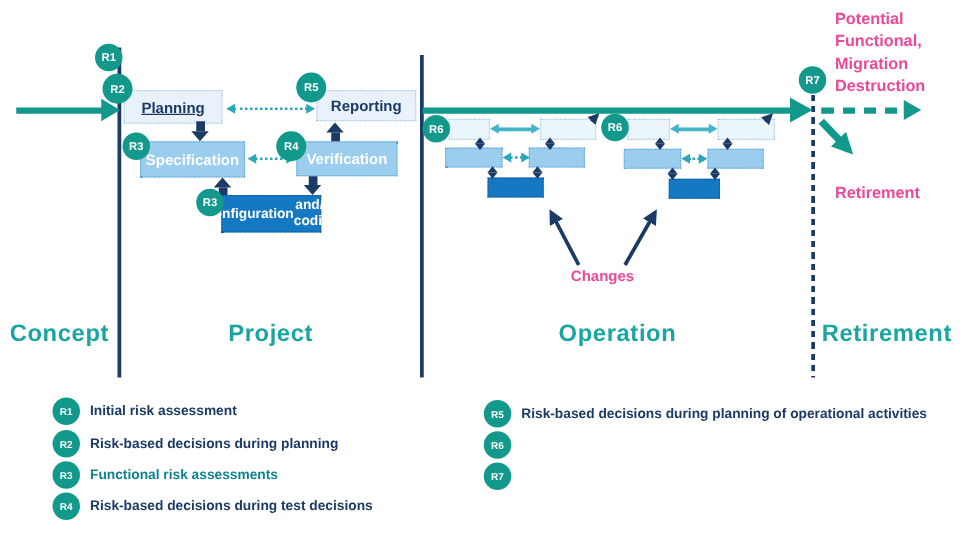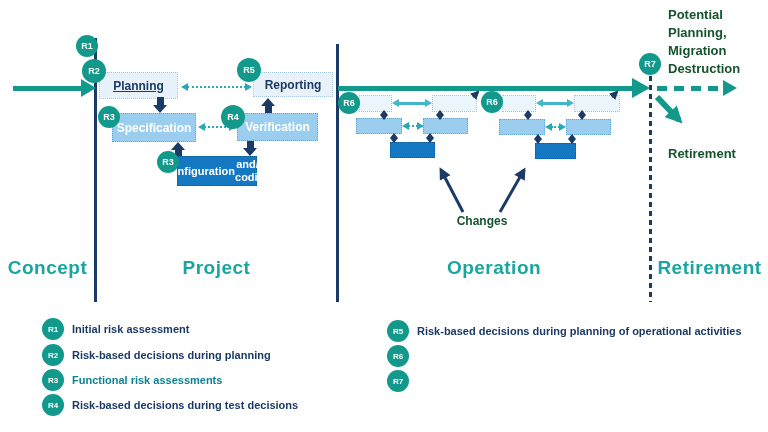--- a/index.html
+++ b/index.html
@@ -48,21 +48,21 @@
   .mini .t,.mini .b{position:absolute;left:0;width:0;height:0;
       border-left:4.5px solid transparent;border-right:4.5px solid transparent;}
   .mini .t{top:0;border-bottom:5px solid #1b3a66;}
   .mini .b{bottom:0;border-top:5px solid #1b3a66;}
   
   .rc{position:absolute;border-radius:50%;background:#12998c;color:#fff;display:flex;
       align-items:center;justify-content:center;font-weight:bold;font-size:9px;z-index:6;}
   
   .phase{position:absolute;top:257px;text-align:center;font-weight:bold;font-size:19px;
          color:#1aa5a0;letter-spacing:.5px;z-index:2;}
-  .note{position:absolute;color:#14532d;font-weight:bold;z-index:4;}
+  .note{position:absolute;color:#ec4899;font-weight:bold;z-index:4;}
   .legend-row{position:absolute;height:22px;display:flex;align-items:center;gap:8px;z-index:2;}
   .legend-row .rc2{width:22px;height:22px;border-radius:50%;background:#12998c;color:#fff;
       display:flex;align-items:center;justify-content:center;font-weight:bold;font-size:8px;flex:none;}
   .legend-row .txt{font-weight:bold;font-size:11px;color:#1b3a66;white-space:nowrap;}
   .legend-row .txt.teal{color:#0f8292;}
   svg.overlay{position:absolute;left:0;top:0;z-index:5;pointer-events:none;}
 </style>
 </head>
 <body>
 
@@ -233,21 +233,21 @@
   <div class="rc" style="left:481px;top:91px;width:22px;height:22px;">
       <span>R6</span>
     </div>
   <div class="rc" style="left:639px;top:53px;width:22px;height:22px;">
       <span>R7</span>
     </div>
 
   <div class="note" style="left:452px;top:214px;width:60px;text-align:center;font-size:12px;">Changes</div>
   <div class="note" style="left:668px;top:6px;font-size:13px;line-height:18px;">
     <div>Potential</div>
-    <div>Planning,</div>
+    <div>Functional,</div>
     <div>Migration</div>
     <div>Destruction</div>
   </div>
   <div class="note" style="left:668px;top:146px;font-size:13px;">Retirement</div>
 
   <div class="phase" style="left:0;width:95px;">Concept</div>
   <div class="phase" style="left:96px;width:241px;">Project</div>
   <div class="phase" style="left:338px;width:312px;">Operation</div>
   <div class="phase" style="left:651px;width:117px;">Retirement</div>
 

